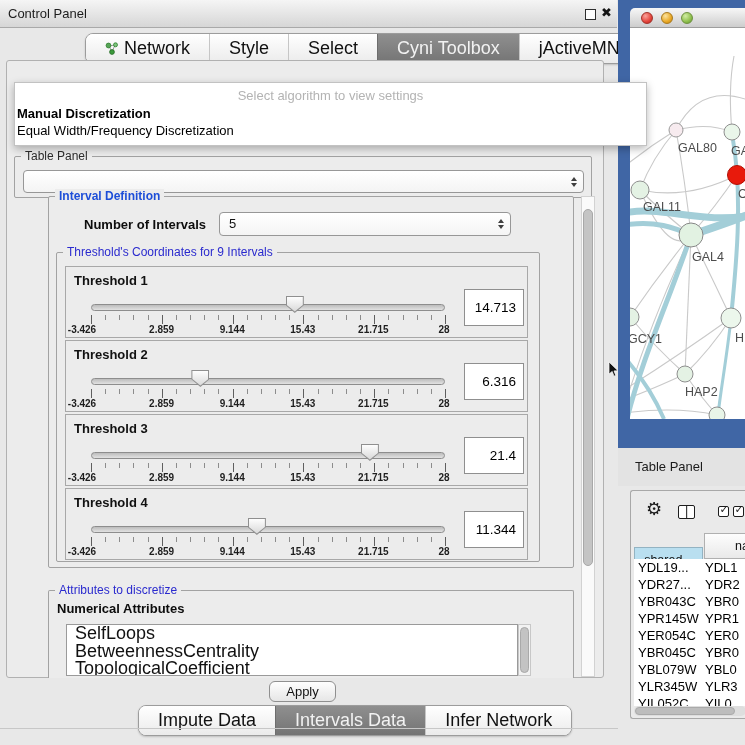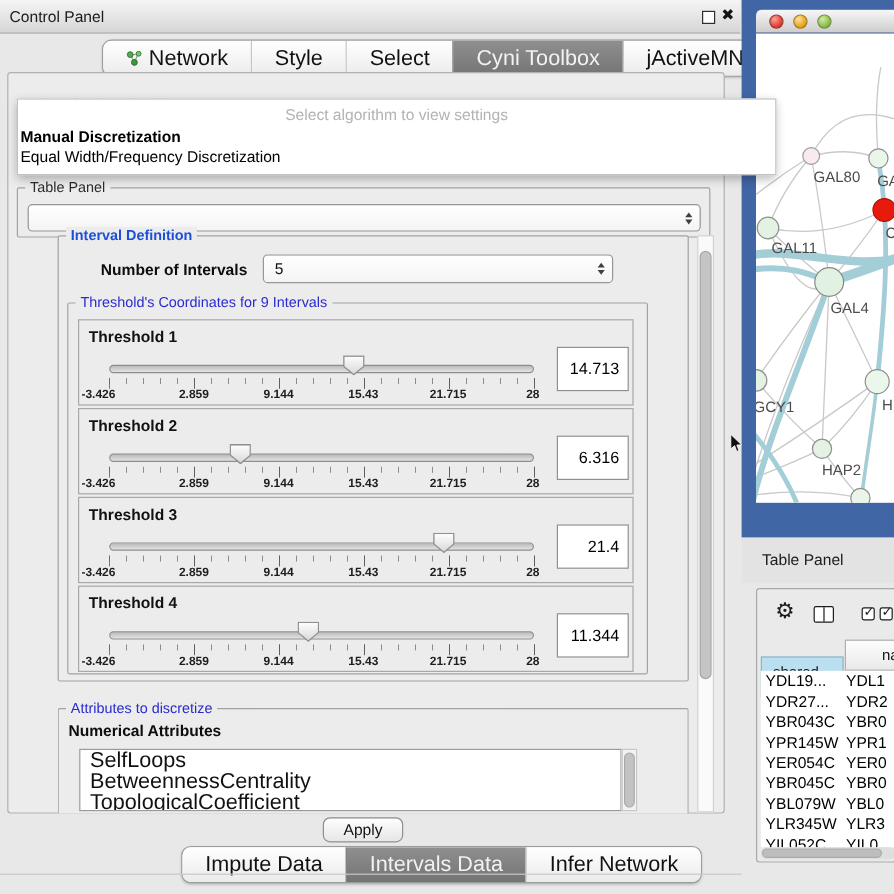--- a/index.html
+++ b/index.html
@@ -264,21 +264,21 @@
   <div class="vsb" style="left:518px;top:624px;width:13px;height:52px;">
     <div class="th" style="top:2px;height:46px;"></div>
   </div>
 
   <div class="applybtn">Apply</div>
 
   <div class="lscroll">
     <div class="th"></div>
   </div>
 
-  <div class="seggroup" style="left:151px;top:705px;align-items:center;">
+  <div class="seggroup" style="left:138px;top:705px;align-items:center;">
     <div class="seg">
       <span>Impute Data</span>
     </div>
     <div class="seg selected">
       <span>Intervals Data</span>
     </div>
     <div class="seg">
       <span>Infer Network</span>
     </div>
   </div>

